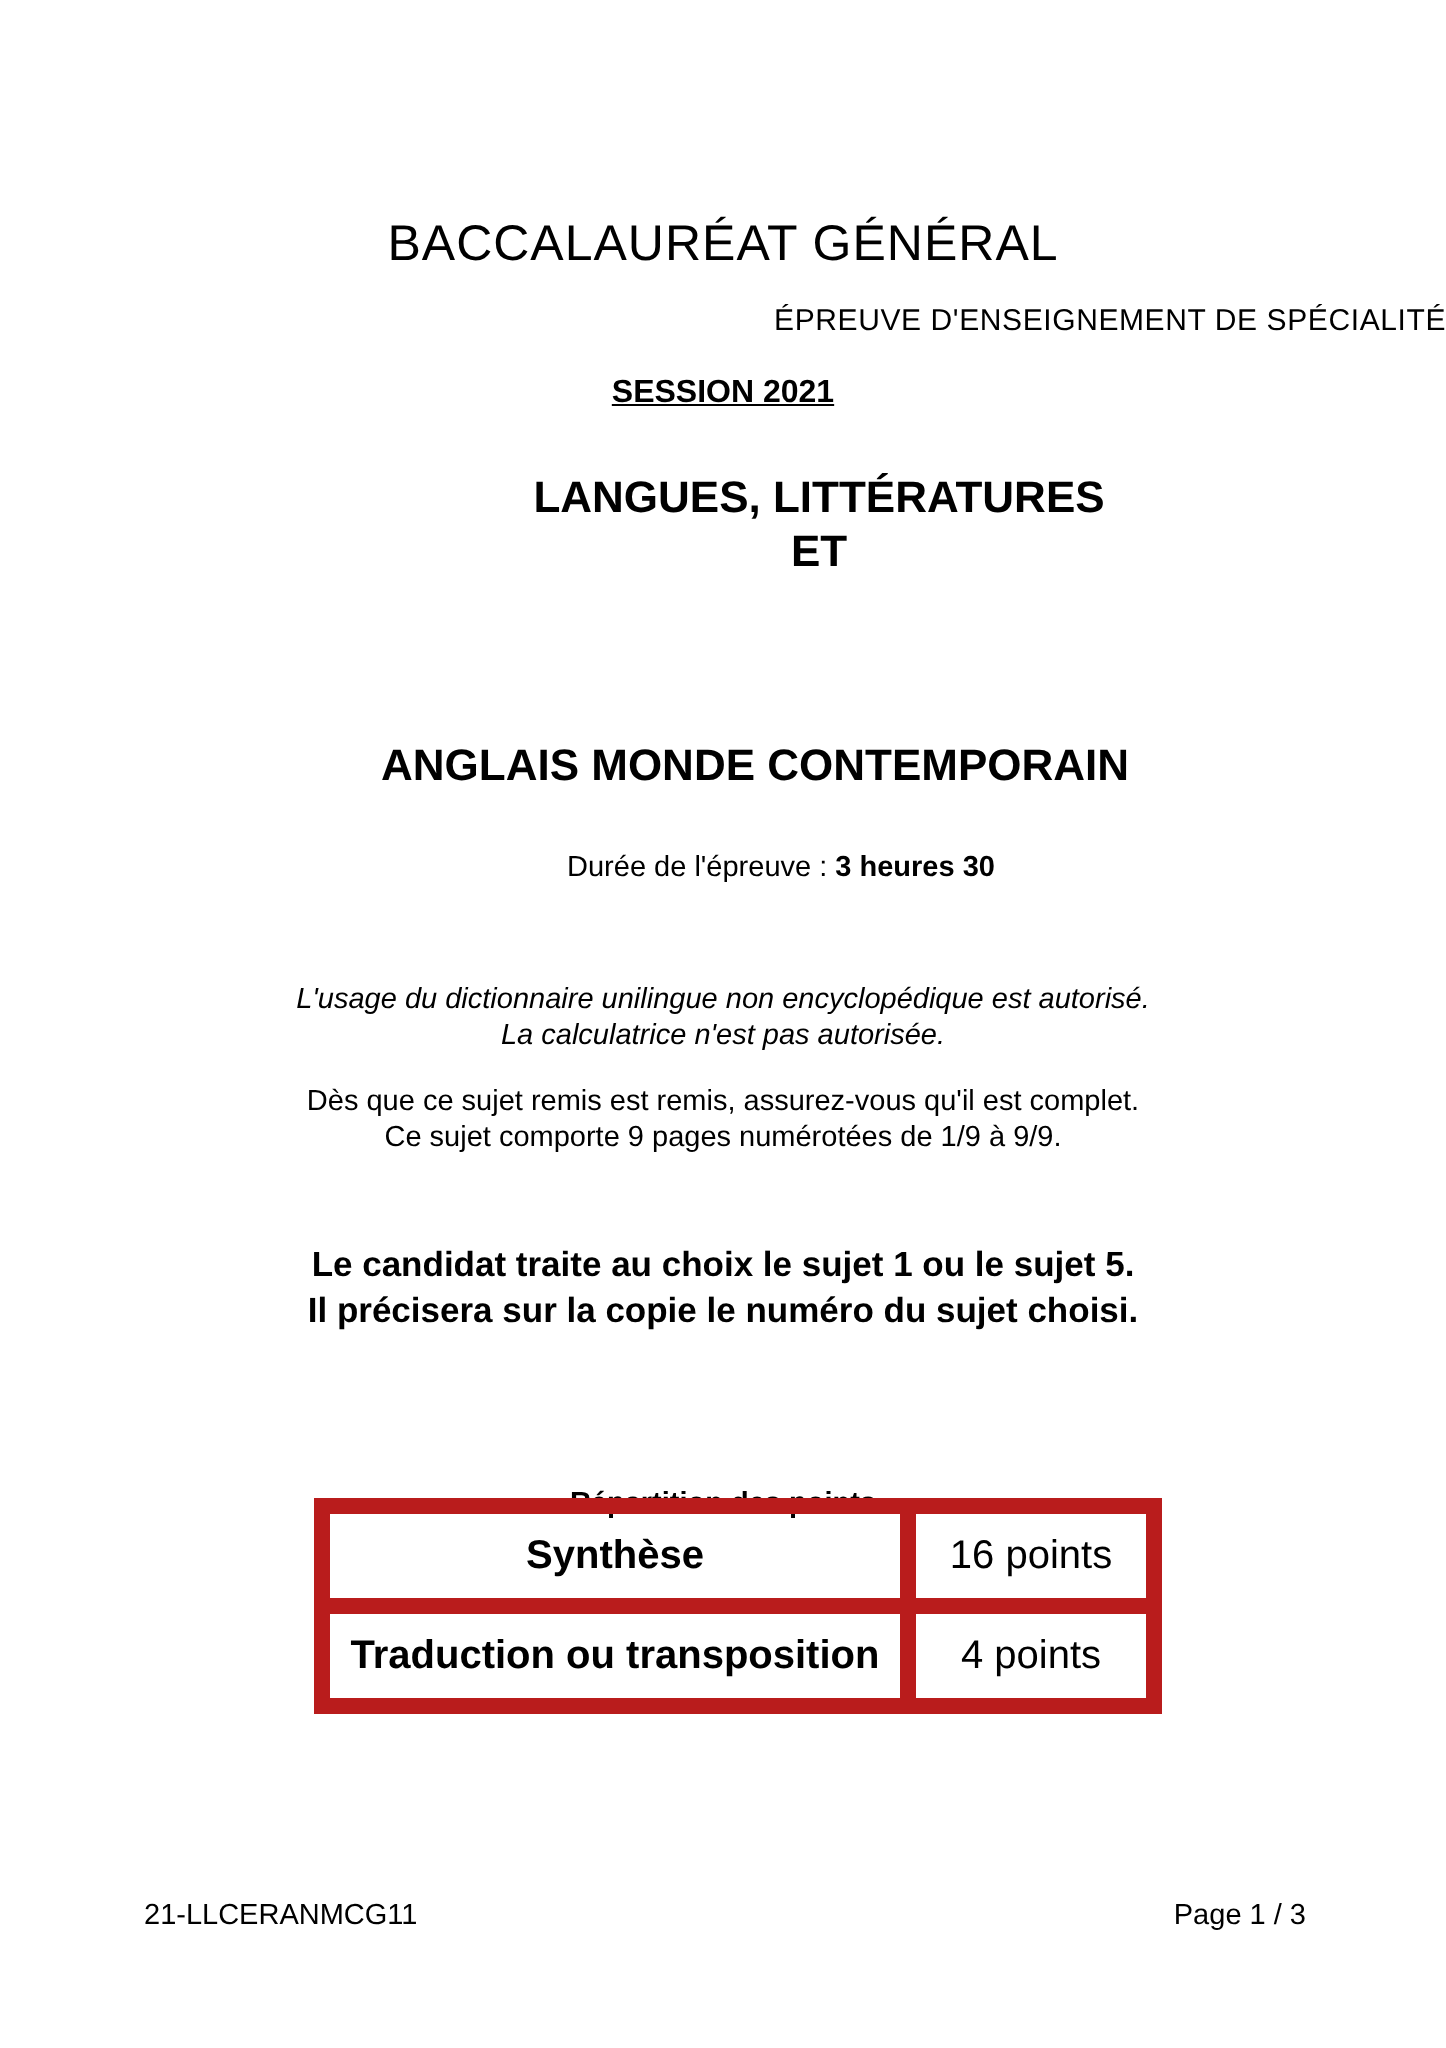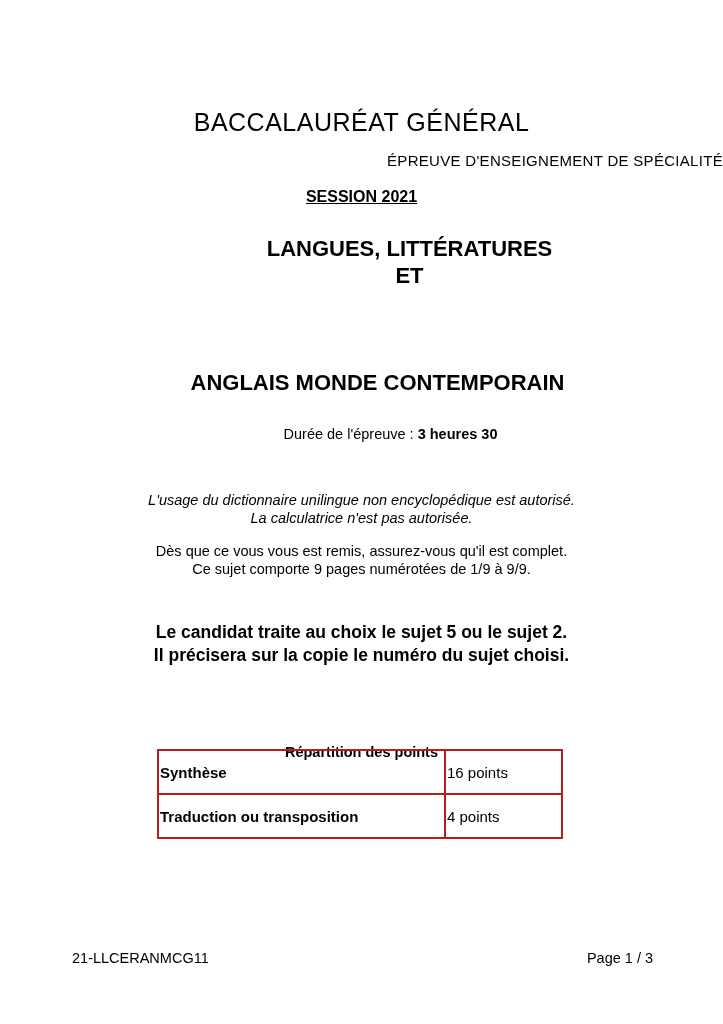--- a/index.html
+++ b/index.html
@@ -82,25 +82,25 @@
     font-weight: 700;
     margin-top: 24px;
   }
   table.points-table {
     position: absolute;
     top: 749px;
     left: 157px;
     border-collapse: collapse;
   }
   table.points-table td {
-    border: 2px solid #b91c1c;
+    border: 8px solid #b91c1c;
     height: 40px;
-    text-align: left;
+    text-align: center;
     vertical-align: middle;
-    font-size: 15px;
+    font-size: 20px;
   }
   td.label-cell {
     width: 283px;
     font-weight: 700;
   }
   td.points-cell {
     width: 113px;
     font-weight: 400;
   }
   .footer {
@@ -135,26 +135,26 @@
   <div class="centered duration">
     <span>Durée de l'épreuve : </span><span class="bold">3 heures 30</span>
   </div>
 
   <div class="centered notice-italic">
     <div>L'usage du dictionnaire unilingue non encyclopédique est autorisé.</div>
     <div>La calculatrice n'est pas autorisée.</div>
   </div>
 
   <div class="centered notice-check">
-    <div>Dès que ce vous vous est remis, assurez-vous qu'il est complet.</div>
+    <div>Dès que ce sujet remis est remis, assurez-vous qu'il est complet.</div>
     <div>Ce sujet comporte 9 pages numérotées de 1/9 à 9/9.</div>
   </div>
 
   <div class="centered instructions">
-    <div>Le candidat traite au choix le sujet 5 ou le sujet 2.</div>
+    <div>Le candidat traite au choix le sujet 1 ou le sujet 5.</div>
     <div>Il précisera sur la copie le numéro du sujet choisi.</div>
   </div>
 
   <div class="centered table-title">Répartition des points</div>
 
   <table class="points-table">
     <tbody>
       <tr>
         <td class="label-cell">Synthèse</td>
         <td class="points-cell">16 points</td>

